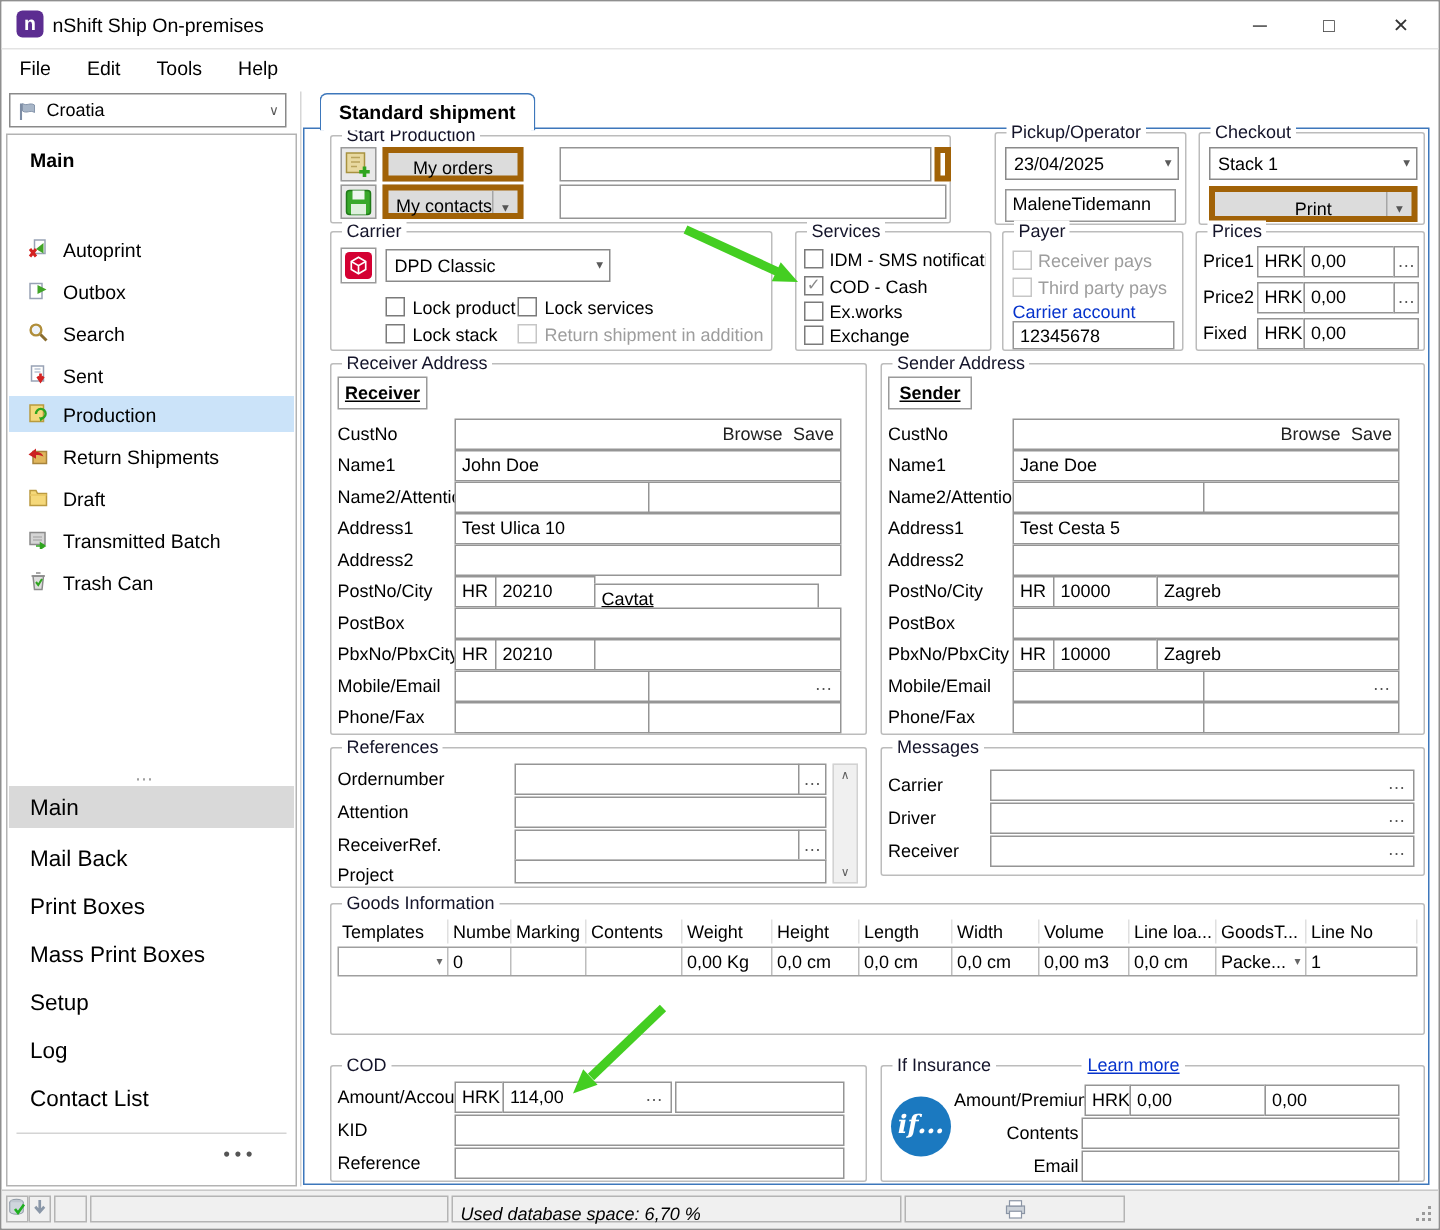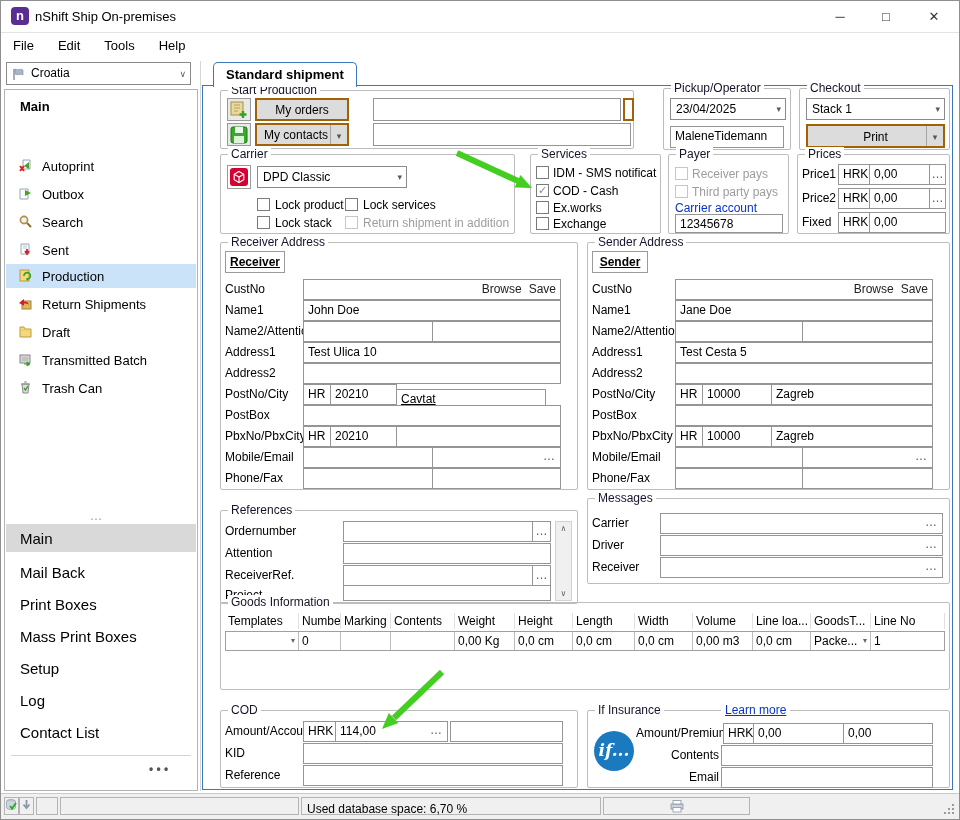--- a/index.html
+++ b/index.html
@@ -29,21 +29,21 @@
   .vline{position:absolute;left:199px;top:60px;width:1px;height:730px;background:#d6d6d6;}
   
   .tab{position:absolute;left:212px;top:61px;height:24px;padding:0 12px;background:#fff;border:1px solid #3d77bb;border-bottom:none;border-radius:5px 5px 0 0;font-weight:bold;font-size:13px;line-height:23px;z-index:3;}
   .panel{position:absolute;left:201px;top:84px;width:751px;height:705px;background:#fff;border:1px solid #3d77bb;box-sizing:border-box;z-index:1;}
   
   .g{position:absolute;border:1px solid #bcbcbc;border-radius:2px;box-sizing:border-box;}
   .gl{position:absolute;top:-8px;left:7px;background:#fff;padding:0 3px;font-size:12px;color:#14142a;white-space:nowrap;z-index:2;}
   .lbl{position:absolute;font-size:12px;white-space:nowrap;}
   .lbl.dim{color:#9d9d9d;}
   .tb{position:absolute;background:#fff;border:1px solid #959595;box-sizing:border-box;font-size:12px;padding:2px 4px;white-space:nowrap;overflow:hidden;}
-  .btn{position:absolute;background:#dcdcdc;border:2px solid #a16207;box-sizing:border-box;font-size:12px;text-align:center;}
+  .btn{position:absolute;background:#dcdcdc;border:4px solid #a16207;box-sizing:border-box;font-size:12px;text-align:center;}
   .iconbtn{position:absolute;background:#e9e9e9;border:1px solid #9a9a9a;box-sizing:border-box;text-align:center;}
   .cb{position:absolute;width:13px;height:13px;background:#fff;border:1px solid #7a7a7a;box-sizing:border-box;text-align:center;line-height:11px;font-size:11px;color:#8a8a8a;}
   .cb.dis{border-color:#c6c6c6;}
   .tabbtn{position:absolute;height:22px;background:#fff;border:1px solid #9a9a9a;box-sizing:border-box;font-weight:bold;text-decoration:underline;text-align:center;line-height:20px;font-size:12px;}
   .fdots{position:absolute;right:4px;top:1px;color:#555;letter-spacing:1px;}
   .inlink{color:#222;margin-left:7px;}
   .blulink{color:#0633cc;font-size:12px;position:absolute;white-space:nowrap;}
   .splitarr{position:absolute;right:0;top:0;bottom:0;width:16px;border-left:1px solid #a6a6a6;color:#555;font-size:9px;text-align:center;line-height:22px;}
   
   .ghead{position:absolute;display:flex;font-size:12px;}
@@ -366,21 +366,21 @@
       <span class="lbl" style="left:4px;top:207px;">Mobile/Email</span>
       <div class="tb" style="left:87px;top:204px;width:128px;height:21px;"></div>
       <div class="tb" style="left:214px;top:204px;width:131px;height:21px;">
           <span class="fdots">…</span>
         </div>
       <span class="lbl" style="left:4px;top:228px;">Phone/Fax</span>
       <div class="tb" style="left:87px;top:225px;width:128px;height:21px;"></div>
       <div class="tb" style="left:214px;top:225px;width:131px;height:21px;"></div>
     </div>
 
-    <div class="g" style="left:17px;top:412px;width:358px;height:94px;margin-top:12px;">
+    <div class="g" style="left:17px;top:412px;width:358px;height:94px;">
       <span class="gl">References</span>
       <span class="lbl" style="left:4px;top:13px;">Ordernumber</span>
       <div class="tb" style="left:122px;top:10px;width:190px;height:21px;"></div>
       <div class="tb" style="left:311px;top:10px;width:19px;height:21px;padding:2px 1px;text-align:center;color:#555;">…</div>
       <span class="lbl" style="left:4px;top:35px;">Attention</span>
       <div class="tb" style="left:122px;top:32px;width:208px;height:21px;"></div>
       <span class="lbl" style="left:4px;top:57px;">ReceiverRef.</span>
       <div class="tb" style="left:122px;top:54px;width:190px;height:21px;"></div>
       <div class="tb" style="left:311px;top:54px;width:19px;height:21px;padding:2px 1px;text-align:center;color:#555;">…</div>
       <span class="lbl" style="left:4px;top:77px;">Project</span>
@@ -475,21 +475,21 @@
           <path d="M5 8l2 2.5L11 5" stroke="#1faf1f" stroke-width="1.8" fill="none"></path>
         </svg>
     </div>
     <div class="seg" style="left:18px;width:15px;">
       <svg width="13" height="14">
           <path d="M6.5 2v7M3.5 6.5l3 3.5 3-3.5" stroke="#8a97a8" stroke-width="1.8" fill="none"></path>
         </svg>
     </div>
     <div class="seg" style="left:35px;width:22px;"></div>
     <div class="seg" style="left:59px;width:239px;"></div>
-    <div class="seg" style="left:300px;width:300px;padding:4px 5px;font-size:12px;">Used database space: 6,70 %</div>
+    <div class="seg" style="left:300px;width:300px;padding:4px 5px;font-size:12px;font-style:italic;">Used database space: 6,70 %</div>
     <div class="seg" style="left:602px;width:147px;text-align:center;">
       <svg width="16" height="14" style="margin-top:1px;">
           <rect x="2" y="5" width="12" height="5" fill="#cdd3da" stroke="#8b95a5" stroke-width="0.8"></rect>
           <rect x="4" y="1.5" width="8" height="3.5" fill="#fff" stroke="#8b95a5" stroke-width="0.8"></rect>
           <rect x="4" y="8.5" width="8" height="4.5" fill="#fff" stroke="#8b95a5" stroke-width="0.8"></rect>
         </svg>
     </div>
     <svg width="14" height="14" style="position:absolute;right:3px;top:8px;">
       <g fill="#9a9a9a">
           <rect x="10" y="10" width="2" height="2"></rect>

